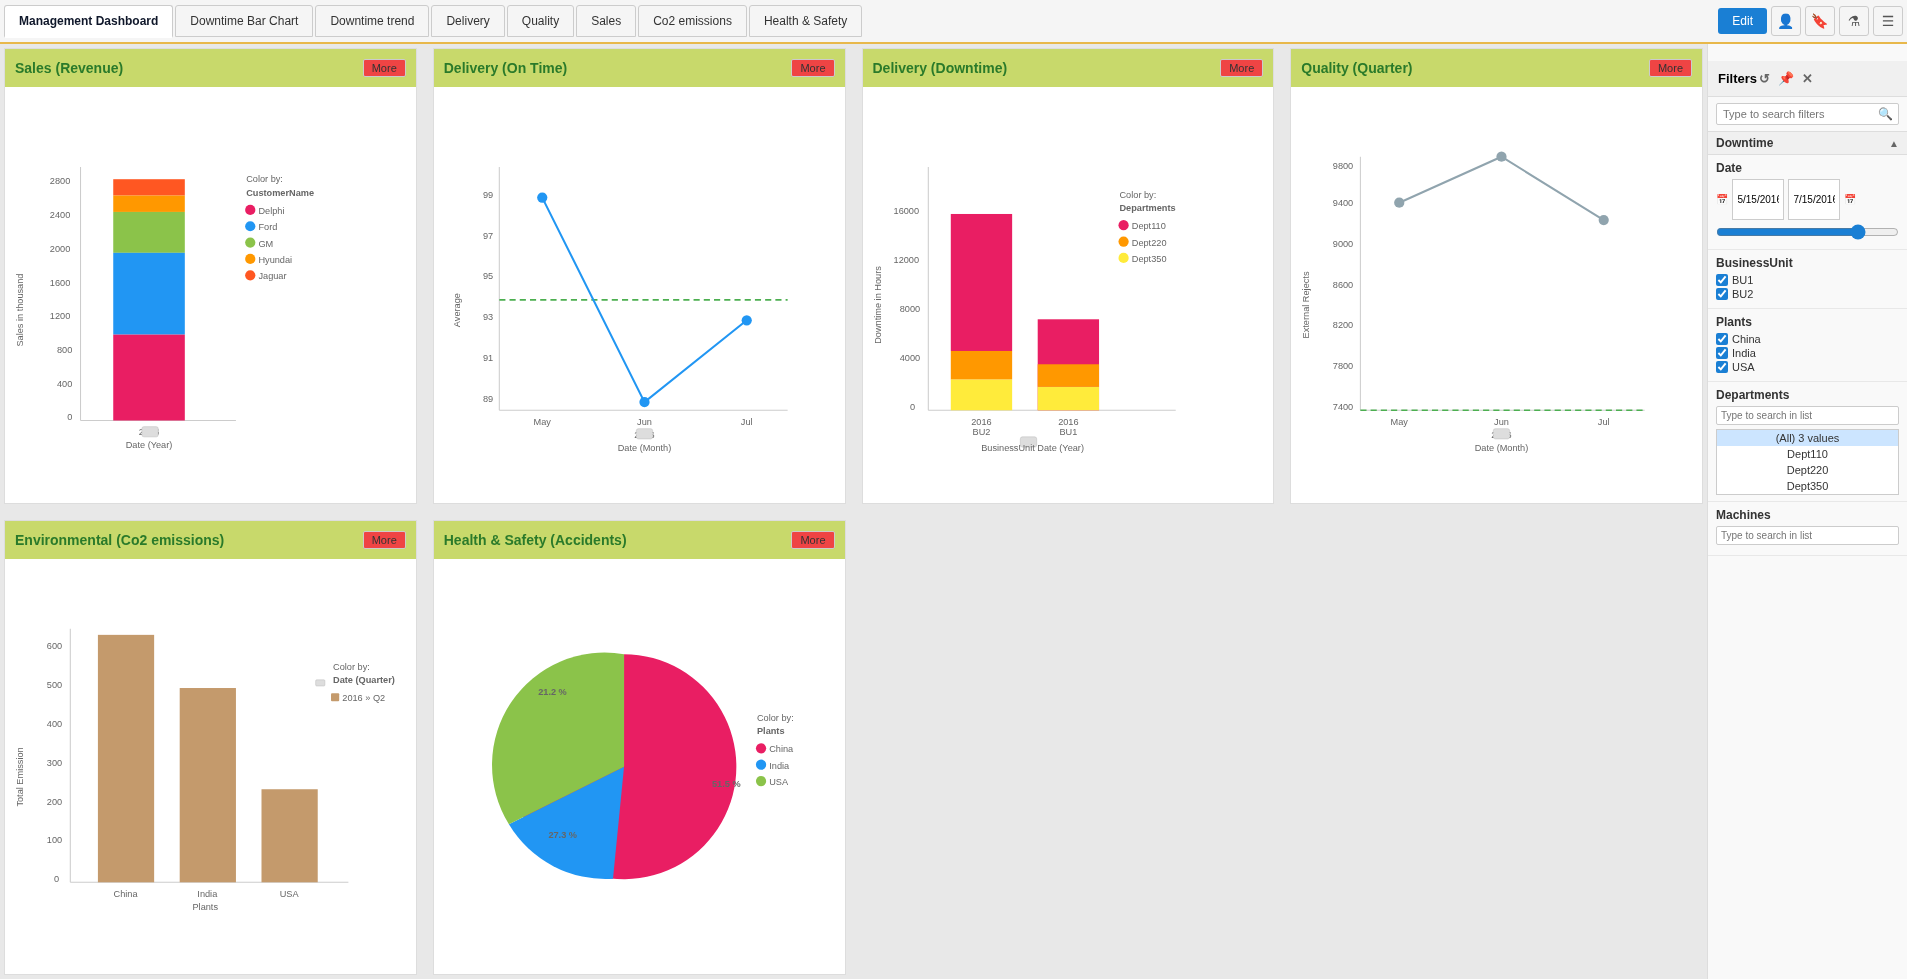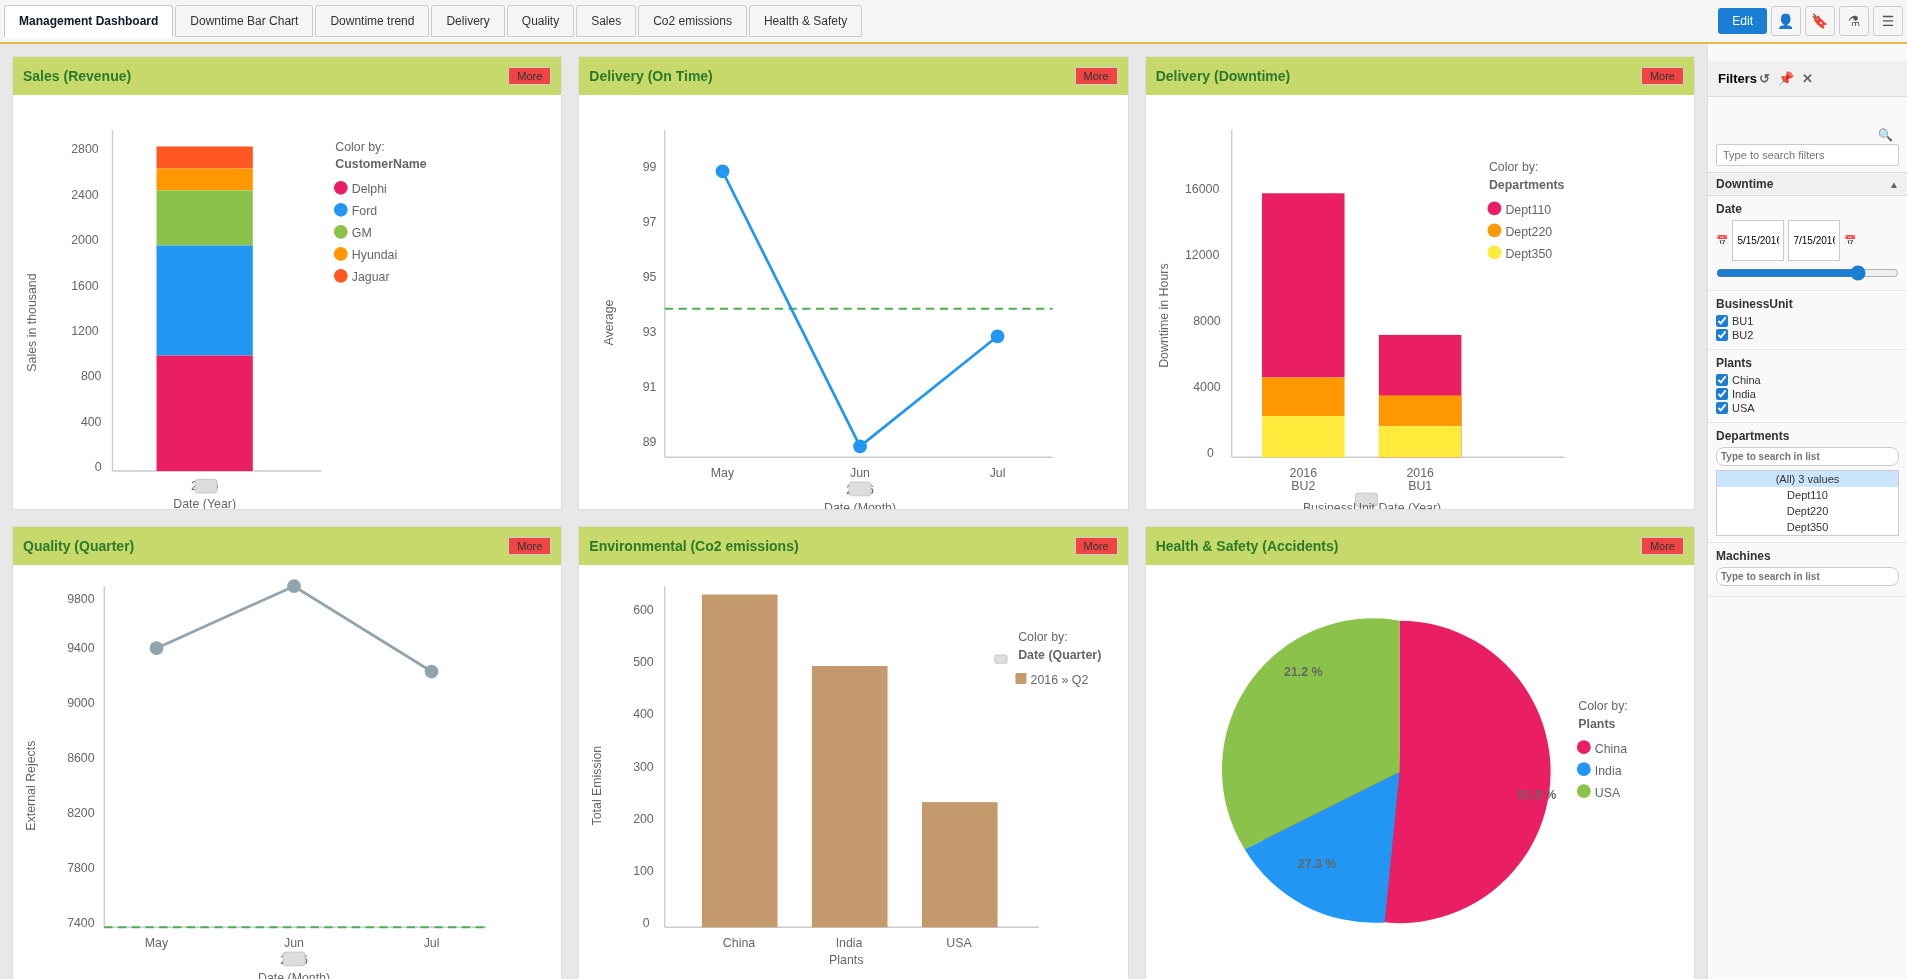--- a/index.html
+++ b/index.html
@@ -65,24 +65,24 @@
       display: flex;
       height: calc(979px - 44px);
     }
 
     
     .dashboard-area {
       flex: 1;
       background: #e8e8e8;
       overflow: hidden;
       display: grid;
-      grid-template-columns: 1fr 1fr 1fr;
+      grid-template-columns: 1fr 1fr 1fr 1fr;
       grid-template-rows: 1fr 1fr;
       gap: 16px;
-      padding: 12px;
+      padding: 4px;
     }
 
     .panel {
       background: #fff;
       border: 1px solid #ddd;
       display: flex;
       flex-direction: column;
     }
     .panel-header {
       background: #c8d96b;
@@ -151,21 +151,20 @@
       position: relative;
       display: flex;
       align-items: center;
     }
     .filter-search-box input {
       width: 100%;
       border: 1px solid #ccc;
       padding: 4px 24px 4px 6px;
       font-size: 11px;
       border-radius: 2px;
-      margin-top: 41px;
     }
     .search-icon-inner {
       position: absolute;
       right: 14px;
       color: #999;
       font-size: 12px;
     }
 
     .filter-section {
       padding: 6px 8px;
@@ -218,23 +217,22 @@
     .filter-checkbox-label {
       font-size: 11px;
       color: #333;
     }
 
     .filter-list-search {
       width: 100%;
       border: 1px solid #ccc;
       padding: 3px 4px;
       font-size: 10px;
-      border-radius: 8px;
+      border-radius: 2px;
       margin-bottom: 4px;
-      font-weight: bold;
     }
     .filter-list {
       border: 1px solid #ccc;
       background: white;
       max-height: 80px;
       overflow-y: auto;
     }
     .filter-list-item {
       padding: 2px 6px;
       font-size: 11px;

